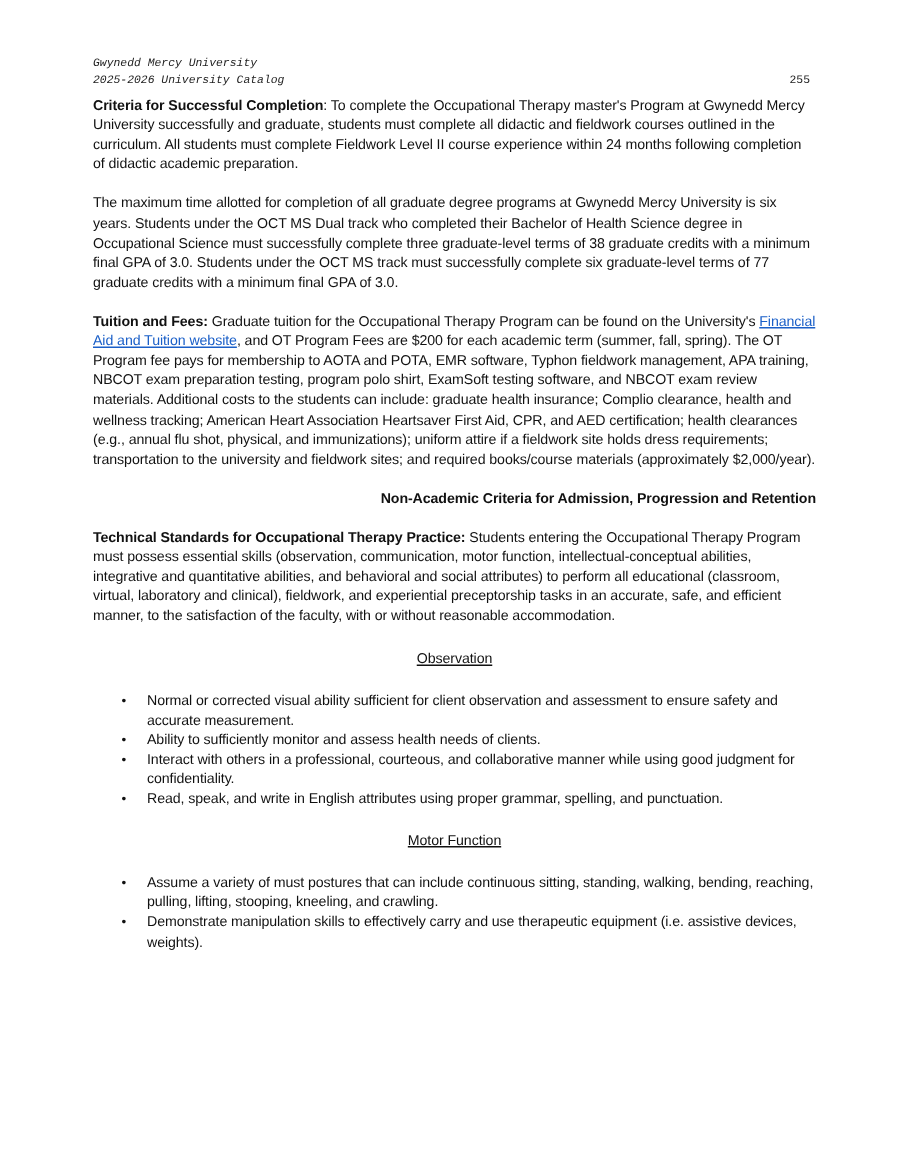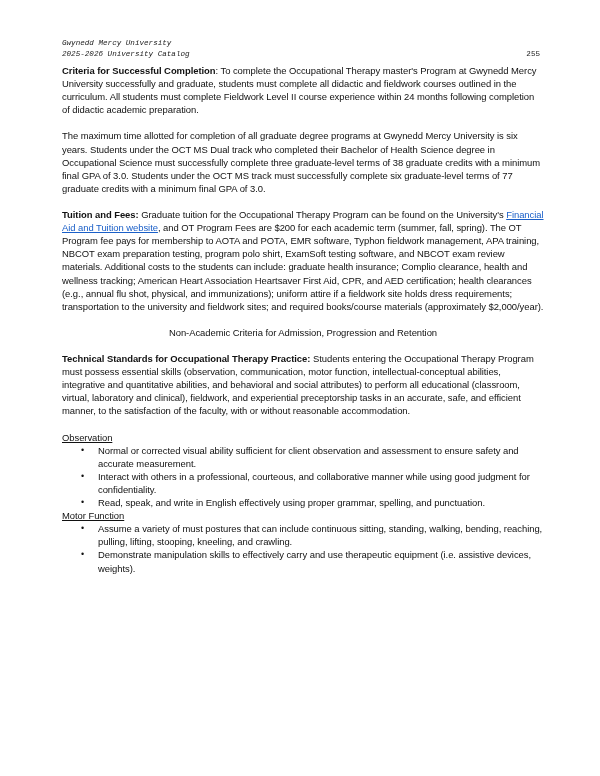--- a/index.html
+++ b/index.html
@@ -7,22 +7,22 @@
     width: 600px; height: 776px; position: relative; overflow: hidden;
     font-family: "Liberation Sans", "DejaVu Sans", sans-serif;
     color: #111;
   }
   .hdr { position: absolute; top: 38px; left: 62px; width: 478px; font-size: 7.6px; font-style: italic; line-height: 11px; color: #222; font-family: Liberation Mono, monospace; }
   .hdr .pg { position: absolute; right: 0; top: 11px; font-style: normal; }
   .body { position: absolute; top: 64px; left: 62px; width: 482px; font-size: 9.45px; line-height: 13.1px; letter-spacing: -0.05px; }
   p { margin: 0 0 13.1px 0; }
   b { font-weight: bold; }
   a { color: #1a5fc8; text-decoration: underline; }
-  .center { text-align: center; font-weight: normal; }
-  .sub { text-decoration: underline; margin: 0; }
+  .center { text-align: right; font-weight: bold; }
+  .sub { text-decoration: underline; margin: 15px; text-align: center; }
   ul { margin: 0; padding: 0; list-style: none; }
   ul li { position: relative; padding-left: 36px; margin: 0; }
   ul li::before { content: "\2022"; position: absolute; left: 19px; top: 0; font-size: 9px; }
 </style>
 </head>
 <body>
 
 <div class="hdr">
   <div>Gwynedd Mercy University</div>
   <div>2025-2026 University Catalog</div>
@@ -36,25 +36,26 @@
 
   <p><b>Tuition and Fees:</b><span> Graduate tuition for the Occupational Therapy Program can be found on the University's </span><a href="#">Financial Aid and Tuition website</a><span>, and OT Program Fees are $200 for each academic term (summer, fall, spring). The OT Program fee pays for membership to AOTA and POTA, EMR software, Typhon fieldwork management, APA training, NBCOT exam preparation testing, program polo shirt, ExamSoft testing software, and NBCOT exam review materials. Additional costs to the students can include: graduate health insurance; Complio clearance, health and wellness tracking; American Heart Association Heartsaver First Aid, CPR, and AED certification; health clearances (e.g., annual flu shot, physical, and immunizations); uniform attire if a fieldwork site holds dress requirements; transportation to the university and fieldwork sites; and required books/course materials (approximately $2,000/year).</span></p>
 
   <p class="center">Non-Academic Criteria for Admission, Progression and Retention</p>
 
   <p><b>Technical Standards for Occupational Therapy Practice:</b><span> Students entering the Occupational Therapy Program must possess essential skills (observation, communication, motor function, intellectual-conceptual abilities, integrative and quantitative abilities, and behavioral and social attributes) to perform all educational (classroom, virtual, laboratory and clinical), fieldwork, and experiential preceptorship tasks in an accurate, safe, and efficient manner, to the satisfaction of the faculty, with or without reasonable accommodation.</span></p>
 
   <div class="sub">Observation</div>
   <ul>
     <li>Normal or corrected visual ability sufficient for client observation and assessment to ensure safety and accurate measurement.</li>
+    <li>Ability to sufficiently monitor and assess health needs of clients.</li>
   </ul>
 
   <ul>
     <li>Interact with others in a professional, courteous, and collaborative manner while using good judgment for confidentiality.</li>
-    <li>Read, speak, and write in English effectively using proper grammar, spelling, and punctuation.</li>
+    <li>Read, speak, and write in English attributes using proper grammar, spelling, and punctuation.</li>
   </ul>
 
   <div class="sub">Motor Function</div>
   <ul>
     <li>Assume a variety of must postures that can include continuous sitting, standing, walking, bending, reaching, pulling, lifting, stooping, kneeling, and crawling.</li>
     <li>Demonstrate manipulation skills to effectively carry and use therapeutic equipment (i.e. assistive devices, weights).</li>
   </ul>
 </div>
 
 </body></html>

